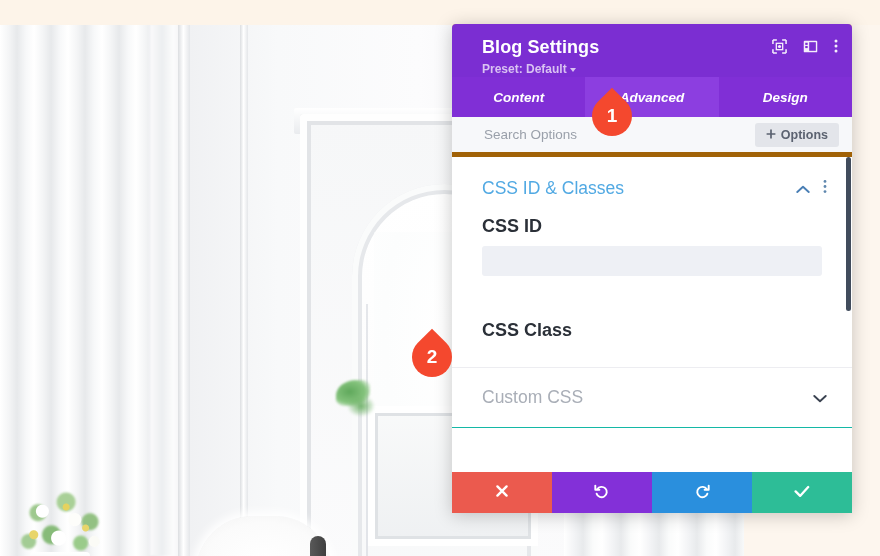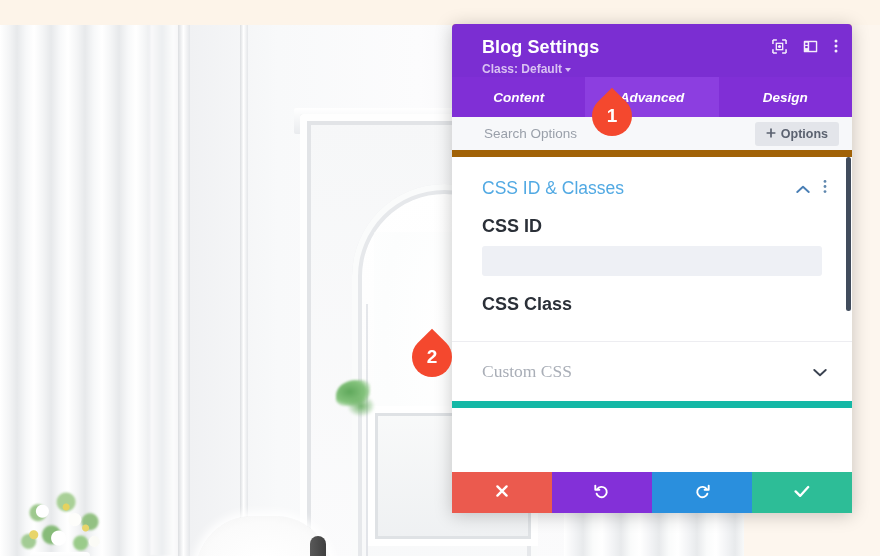--- a/index.html
+++ b/index.html
@@ -260,21 +260,21 @@
   }
   .tab.active { background: #8c3ee0; }
 
   
   .searchbar {
     display: flex;
     align-items: center;
     justify-content: space-between;
     height: 40px;
     background: #f7f8fa;
-    border-bottom: 7px solid #a16207;
+    border-bottom: 5px solid #a16207;
     padding: 0 13px 0 30px;
     box-sizing: border-box;
   }
   .search-input {
     border: none;
     outline: none;
     background: transparent;
     font-family: "Liberation Sans", sans-serif;
     font-size: 13.5px;
     color: #8d939e;
@@ -315,21 +315,21 @@
     font-size: 17.5px;
   }
   .section-title.muted { color: #a9aeb7; }
   .section-head-icons {
     display: flex;
     align-items: center;
     gap: 13px;
   }
 
   .field { padding: 3px 30px 0 30px; }
-  .field + .field { padding-top: 18px; }
+  .field + .field { padding-top: 32px; margin-top: 12px; }
   .field-label {
     font-size: 18px;
     font-weight: bold;
     color: #2b3038;
     margin-bottom: 9px;
   }
   .field-input {
     width: 100%;
     box-sizing: border-box;
     height: 30px;
@@ -347,22 +347,21 @@
     height: 1px;
     background: #ededf1;
     margin-top: 26px;
   }
   .section-collapsed {
     display: flex;
     align-items: center;
     justify-content: space-between;
     padding: 19px 25px 19px 30px;
     cursor: pointer;
-    border-bottom: 7px solid #14b8a6;
-    font-family: Liberation Serif, serif;
+    border-bottom: 1px solid #14b8a6;
   }
 
   
   .scrollbar-track {
     position: absolute;
     right: 0;
     top: 0;
     width: 6px;
     height: 100%;
   }
@@ -456,21 +455,21 @@
     <div class="vase"></div>
     <div class="chair-fur"></div>
     <div class="chair-arm"></div>
   </div>
   <div class="cream-band"></div>
 
   <div class="modal">
 
     <div class="modal-header bg">
       <div class="modal-title">Blog Settings</div>
-      <div class="modal-preset"><span>Class: Default</span><span class="caret"></span></div>
+      <div class="modal-preset"><span>Preset: Default</span><span class="caret"></span></div>
 
       <div class="header-icons">
         <span class="hicon">
           <svg width="15" height="15" viewBox="0 0 16 16">
             <path d="M1 1h4.2M1 1v4.2M15 1h-4.2M15 1v4.2M1 15h4.2M1 15v-4.2M15 15h-4.2M15 15v-4.2" stroke="#fff" stroke-width="1.6" fill="none"></path>
             <rect x="4.6" y="4.6" width="6.8" height="6.8" stroke="#fff" stroke-width="1.4" fill="none"></rect>
             <circle cx="8" cy="8" r="1.7" fill="#fff"></circle>
           </svg>
         </span>
         <span class="hicon">

